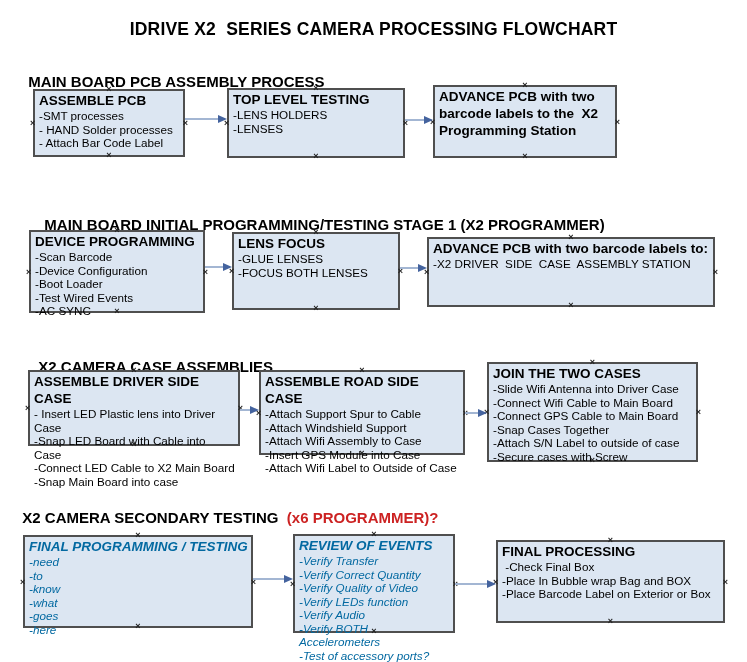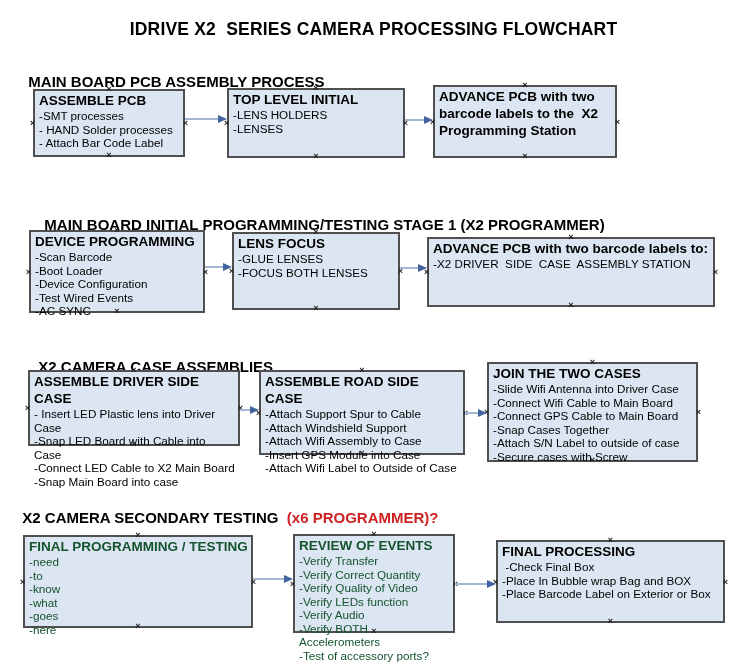--- a/index.html
+++ b/index.html
@@ -18,21 +18,21 @@
   .box{
     position:absolute;background:#dce6f2;border:2px solid #4f4f4f;
     box-sizing:border-box;padding:1px 3px 0 4px;overflow:visible;
   }
   .box-title{
     font-size:13.5px;font-weight:bold;line-height:17px;white-space:pre-wrap;
   }
   .box-item{
     font-size:11.7px;line-height:13.5px;white-space:pre-wrap;
   }
-  .box.red .box-title, .box.red .box-item{color:#14532d;}
+  .box.red .box-title, .box.red .box-item{color:#0369a1;font-style:italic;}
   .cp{
     position:absolute;font-size:9px;line-height:9px;color:#222;
     font-weight:bold;pointer-events:none;
   }
   .cp-t{top:-6px;left:50%;transform:translateX(-50%);}
   .cp-b{bottom:-5px;left:50%;transform:translateX(-50%);}
   .cp-l{left:-5px;top:50%;transform:translateY(-50%);}
   .cp-r{right:-5px;top:50%;transform:translateY(-50%);}
   .arrow{
     position:absolute;height:10px;display:flex;align-items:center;
@@ -71,21 +71,21 @@
       <div class="box-item">-SMT processes</div>
       <div class="box-item">- HAND Solder processes</div>
       <div class="box-item">- Attach Bar Code Label</div>
     </div>
 </div>
 <div class="box" style="left:227px;top:88px;width:178px;height:70px;">
   <span class="cp cp-t">×</span>
   <span class="cp cp-b">×</span>
   <span class="cp cp-l">×</span>
   <span class="cp cp-r">×</span>
-  <div class="box-title">TOP LEVEL INITIAL</div>
+  <div class="box-title">TOP LEVEL TESTING</div>
   <div class="box-items">
       <div class="box-item">-LENS HOLDERS</div>
       <div class="box-item">-LENSES</div>
     </div>
 </div>
 <div class="box" style="left:433px;top:85px;width:184px;height:73px;">
   <span class="cp cp-t">×</span>
   <span class="cp cp-b">×</span>
   <span class="cp cp-l">×</span>
   <span class="cp cp-r">×</span>
@@ -94,22 +94,22 @@
 </div>
 
 <div class="box" style="left:29px;top:230px;width:176px;height:83px;">
   <span class="cp cp-t">×</span>
   <span class="cp cp-b">×</span>
   <span class="cp cp-l">×</span>
   <span class="cp cp-r">×</span>
   <div class="box-title">DEVICE PROGRAMMING</div>
   <div class="box-items">
       <div class="box-item">-Scan Barcode</div>
+      <div class="box-item">-Device Configuration</div>
       <div class="box-item">-Boot Loader</div>
-      <div class="box-item">-Device Configuration</div>
       <div class="box-item">-Test Wired Events</div>
       <div class="box-item">-AC SYNC</div>
     </div>
 </div>
 <div class="box" style="left:232px;top:232px;width:168px;height:78px;">
   <span class="cp cp-t">×</span>
   <span class="cp cp-b">×</span>
   <span class="cp cp-l">×</span>
   <span class="cp cp-r">×</span>
   <div class="box-title">LENS FOCUS</div>

